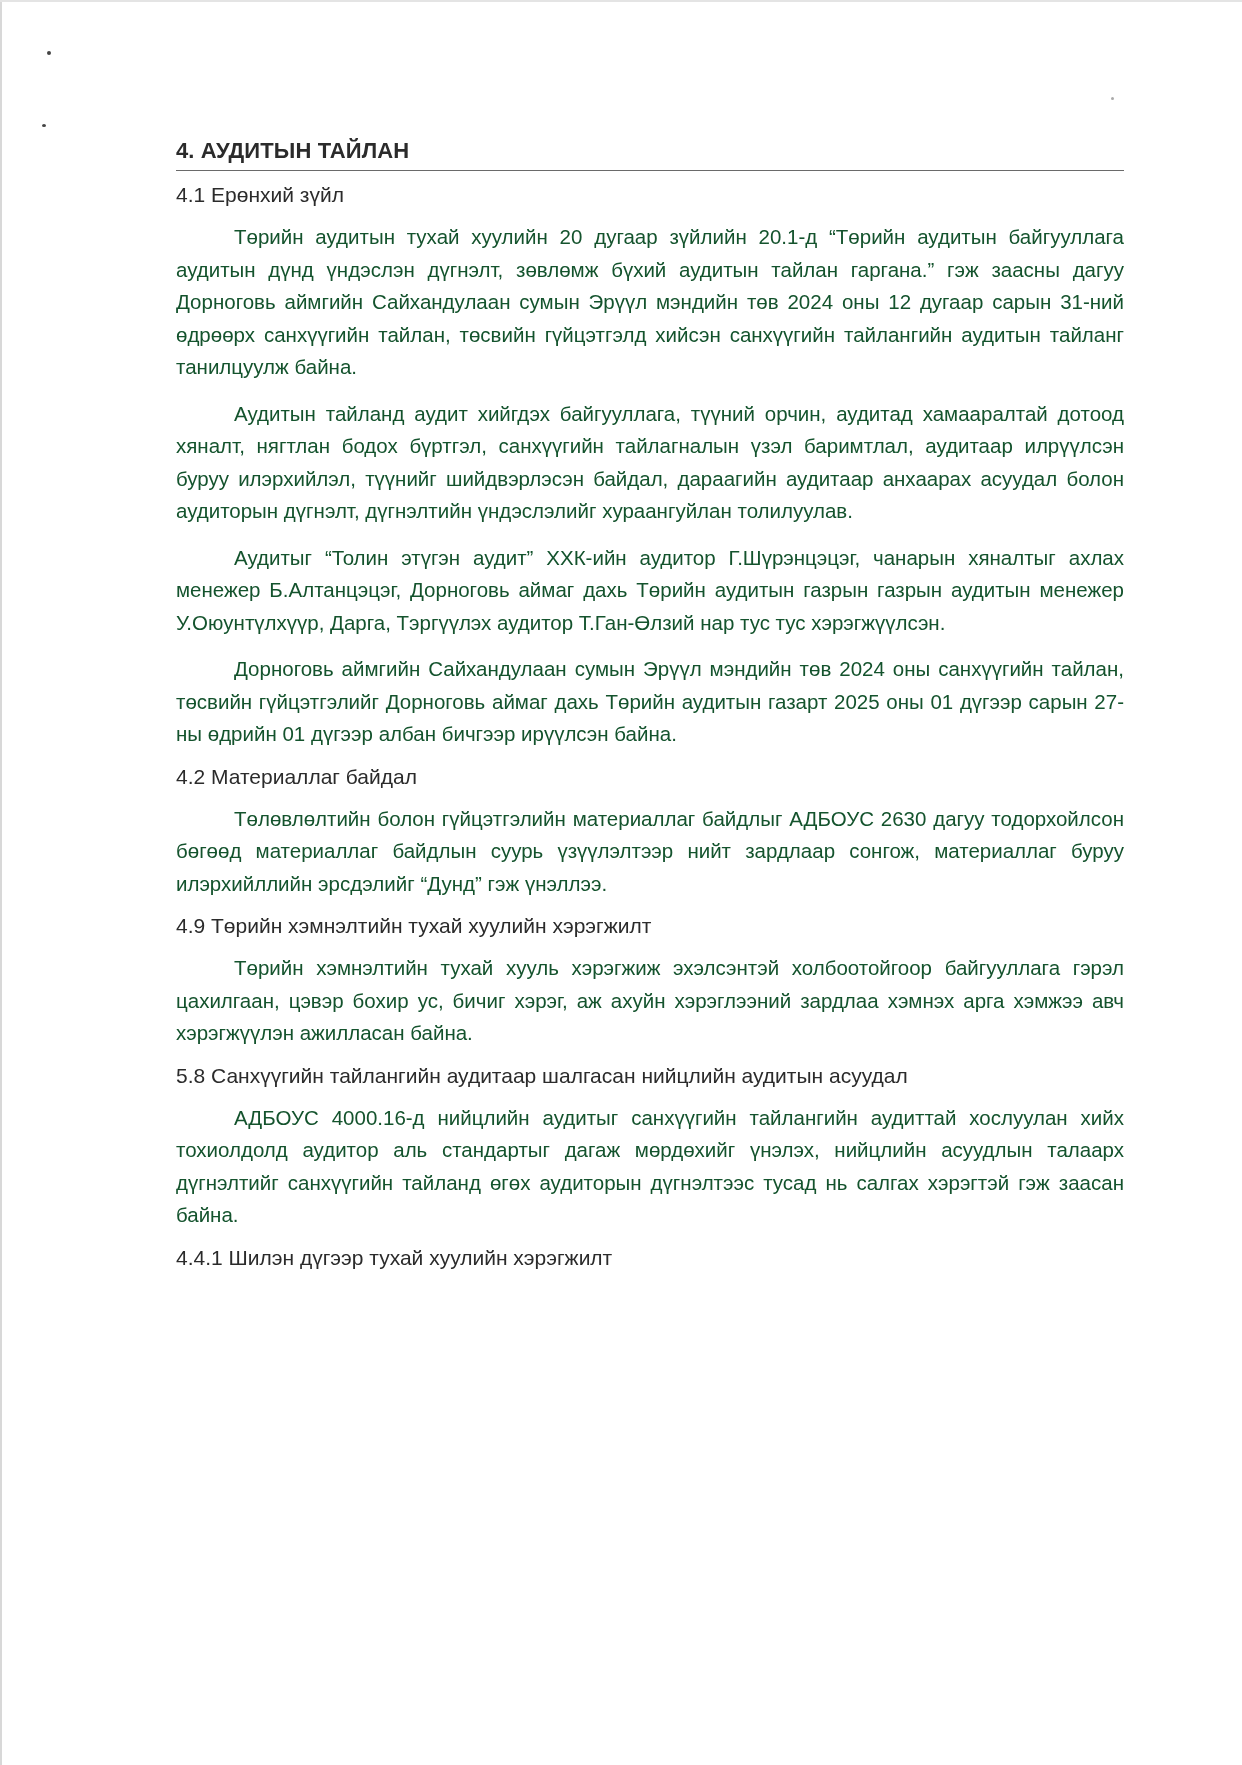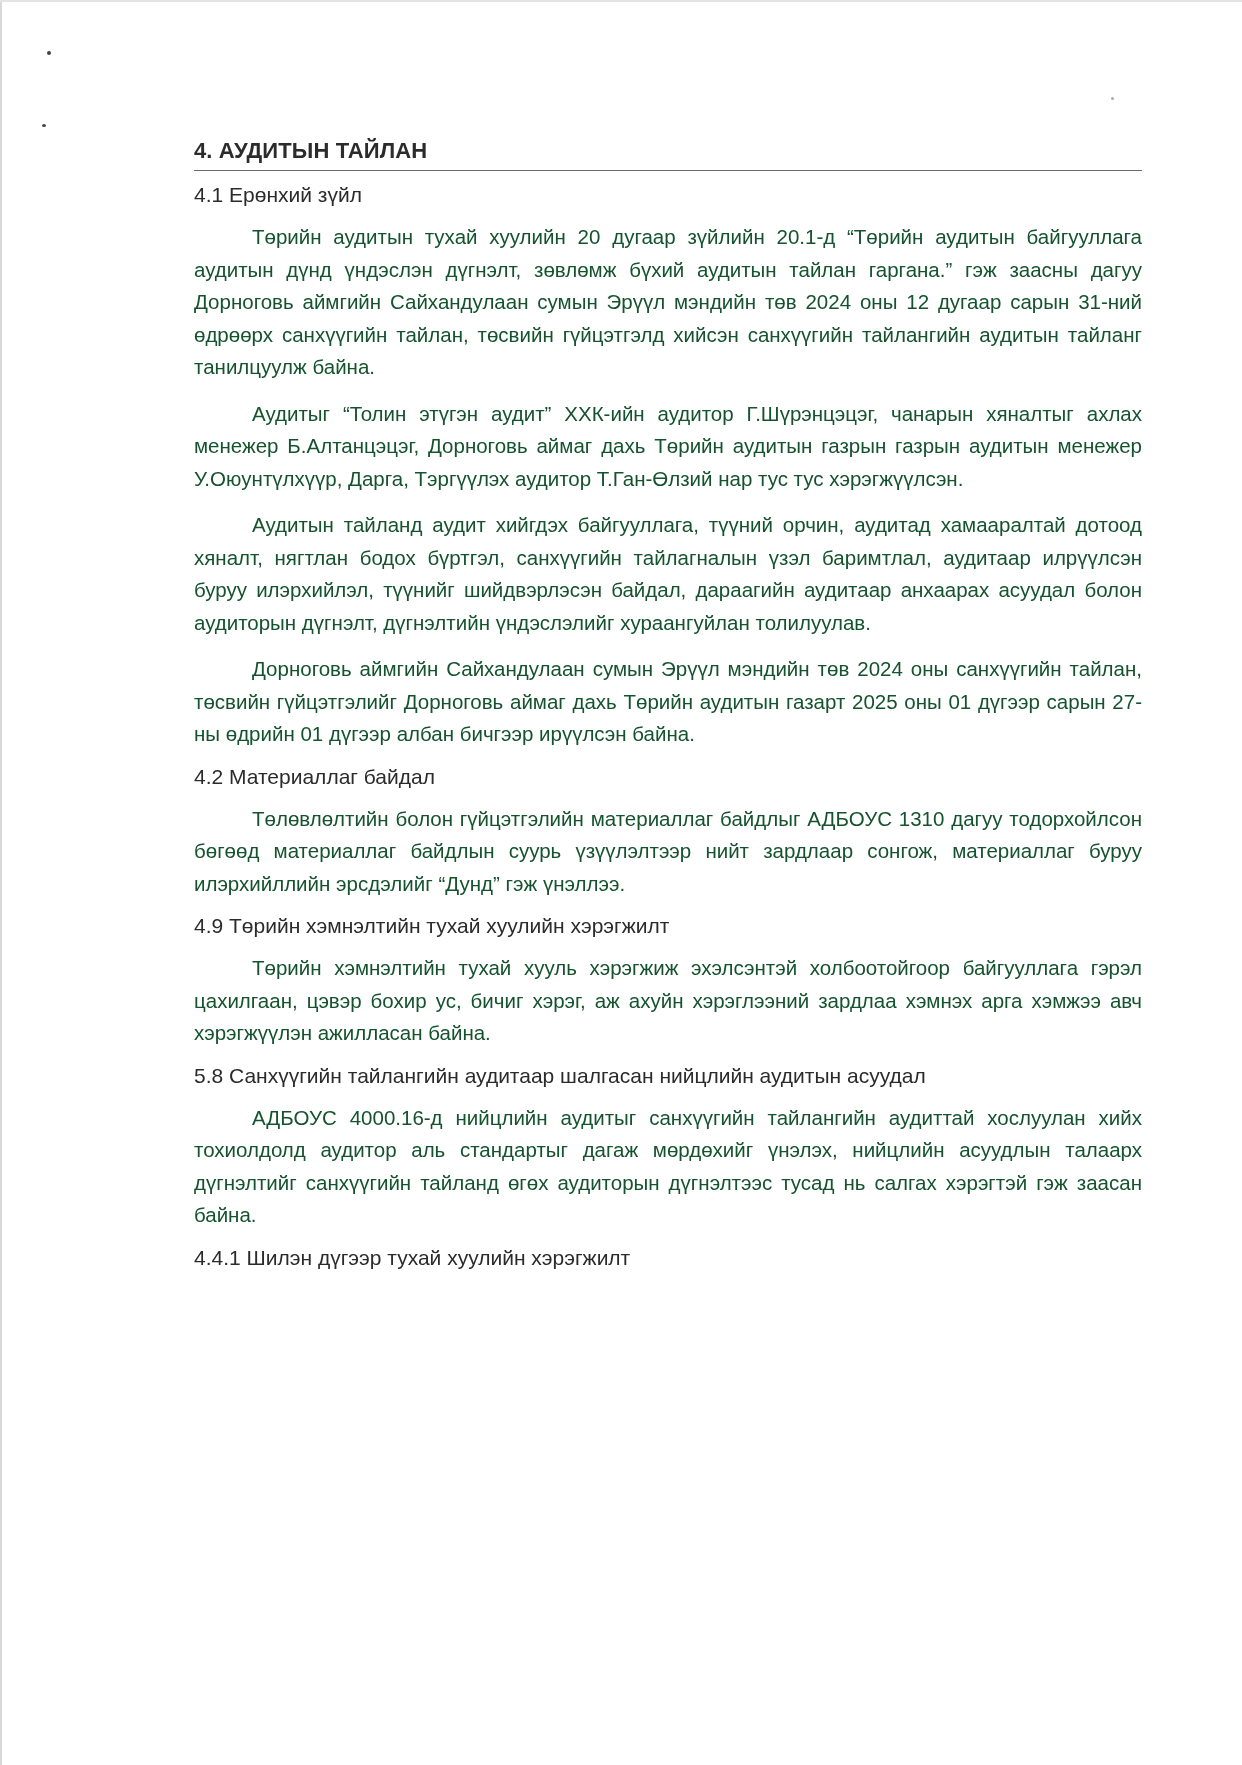--- a/index.html
+++ b/index.html
@@ -18,21 +18,21 @@
   .page-edge-top {
     position: absolute; left: 0; top: 0; width: 1242px; height: 2px; background: #e4e4e4;
   }
   .speck { position: absolute; background: #444; border-radius: 50%; }
   .speck.s1 { left: 47px; top: 51px; width: 4px; height: 4px; }
   .speck.s2 { left: 42px; top: 124px; width: 4px; height: 3px; }
   .speck.s3 { left: 1111px; top: 97px; width: 3px; height: 3px; background: #aaa; }
 
   .content {
     position: absolute;
-    left: 194px;
+    left: 176px;
     top: 138px;
     width: 948px;
   }
   .h1 {
     font-size: 22px;
     font-weight: bold;
     color: #2b2b2b;
     padding-bottom: 6px;
     border-bottom: 1.5px solid #6a6a6a;
     margin: 0 0 12px 0;
@@ -60,26 +60,26 @@
 <div class="page-edge-top"></div>
 <div class="speck s1"></div>
 <div class="speck s2"></div>
 <div class="speck s3"></div>
 
 <div class="content">
   <div class="h1">4. АУДИТЫН ТАЙЛАН</div>
 
   <div class="h2">4.1 Ерөнхий зүйл</div>
   <p class="para">Төрийн аудитын тухай хуулийн 20 дугаар зүйлийн 20.1-д “Төрийн аудитын байгууллага аудитын дүнд үндэслэн дүгнэлт, зөвлөмж бүхий аудитын тайлан гаргана.” гэж заасны дагуу Дорноговь аймгийн Сайхандулаан сумын Эрүүл мэндийн төв 2024 оны 12 дугаар сарын 31-ний өдрөөрх санхүүгийн тайлан, төсвийн гүйцэтгэлд хийсэн санхүүгийн тайлангийн аудитын тайланг танилцуулж байна.</p>
+  <p class="para">Аудитын тайланд аудит хийгдэх байгууллага, түүний орчин, аудитад хамааралтай дотоод хяналт, нягтлан бодох бүртгэл, санхүүгийн тайлагналын үзэл баримтлал, аудитаар илрүүлсэн буруу илэрхийлэл, түүнийг шийдвэрлэсэн байдал, дараагийн аудитаар анхаарах асуудал болон аудиторын дүгнэлт, дүгнэлтийн үндэслэлийг хураангуйлан толилуулав.</p>
   <p class="para">Аудитыг “Толин этүгэн аудит” ХХК-ийн аудитор Г.Шүрэнцэцэг, чанарын хяналтыг ахлах менежер Б.Алтанцэцэг, Дорноговь аймаг дахь Төрийн аудитын газрын газрын аудитын менежер У.Оюунтүлхүүр, Дарга, Тэргүүлэх аудитор Т.Ган-Өлзий нар тус тус хэрэгжүүлсэн.</p>
-  <p class="para">Аудитын тайланд аудит хийгдэх байгууллага, түүний орчин, аудитад хамааралтай дотоод хяналт, нягтлан бодох бүртгэл, санхүүгийн тайлагналын үзэл баримтлал, аудитаар илрүүлсэн буруу илэрхийлэл, түүнийг шийдвэрлэсэн байдал, дараагийн аудитаар анхаарах асуудал болон аудиторын дүгнэлт, дүгнэлтийн үндэслэлийг хураангуйлан толилуулав.</p>
   <p class="para">Дорноговь аймгийн Сайхандулаан сумын Эрүүл мэндийн төв 2024 оны санхүүгийн тайлан, төсвийн гүйцэтгэлийг Дорноговь аймаг дахь Төрийн аудитын газарт 2025 оны 01 дүгээр сарын 27-ны өдрийн 01 дүгээр албан бичгээр ирүүлсэн байна.</p>
 
   <div class="h2">4.2 Материаллаг байдал</div>
-  <p class="para">Төлөвлөлтийн болон гүйцэтгэлийн материаллаг байдлыг АДБОУС 1310 дагуу тодорхойлсон бөгөөд материаллаг байдлын суурь үзүүлэлтээр нийт зардлаар сонгож, материаллаг буруу илэрхийллийн эрсдэлийг “Дунд” гэж үнэллээ.</p>
+  <p class="para">Төлөвлөлтийн болон гүйцэтгэлийн материаллаг байдлыг АДБОУС 2630 дагуу тодорхойлсон бөгөөд материаллаг байдлын суурь үзүүлэлтээр нийт зардлаар сонгож, материаллаг буруу илэрхийллийн эрсдэлийг “Дунд” гэж үнэллээ.</p>
 
   <div class="h2">4.9 Төрийн хэмнэлтийн тухай хуулийн хэрэгжилт</div>
   <p class="para">Төрийн хэмнэлтийн тухай хууль хэрэгжиж эхэлсэнтэй холбоотойгоор байгууллага гэрэл цахилгаан, цэвэр бохир ус, бичиг хэрэг, аж ахуйн хэрэглээний зардлаа хэмнэх арга хэмжээ авч хэрэгжүүлэн ажилласан байна.</p>
 
   <div class="h2">5.8 Санхүүгийн тайлангийн аудитаар шалгасан нийцлийн аудитын асуудал</div>
   <p class="para">АДБОУС 4000.16-д нийцлийн аудитыг санхүүгийн тайлангийн аудиттай хослуулан хийх тохиолдолд аудитор аль стандартыг дагаж мөрдөхийг үнэлэх, нийцлийн асуудлын талаарх дүгнэлтийг санхүүгийн тайланд өгөх аудиторын дүгнэлтээс тусад нь салгах хэрэгтэй гэж заасан байна.</p>
 
   <div class="h2">4.4.1 Шилэн дүгээр тухай хуулийн хэрэгжилт</div>
 </div>
 

